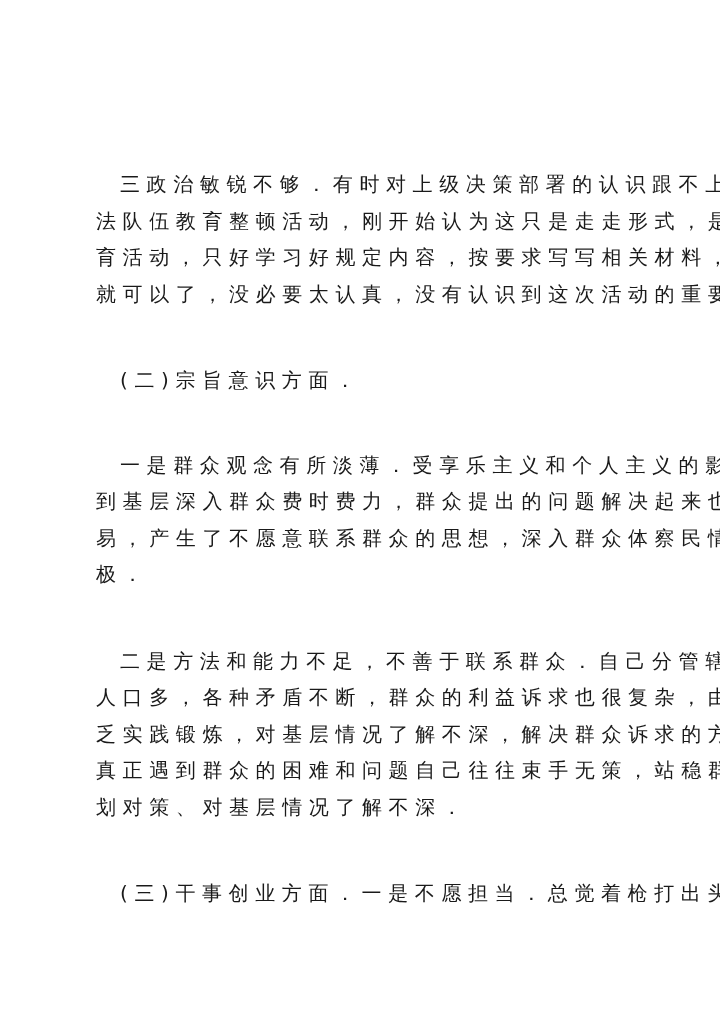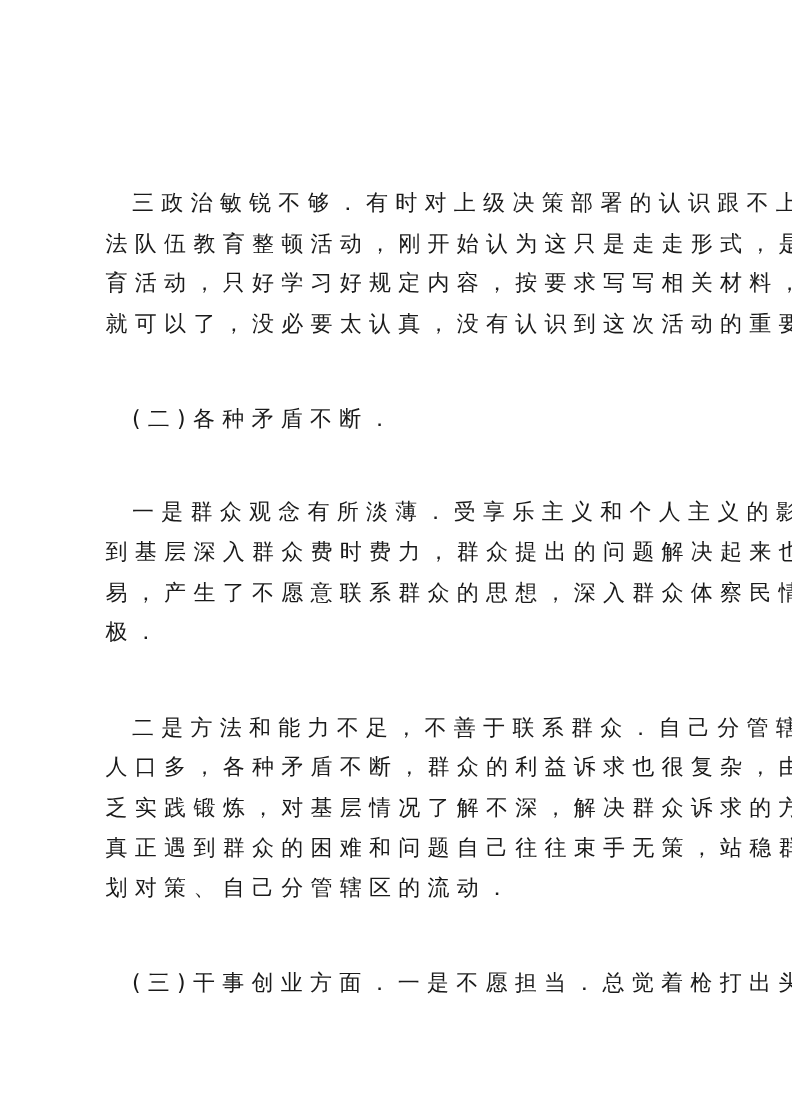--- a/index.html
+++ b/index.html
@@ -46,40 +46,40 @@
   <p class="para" style="text-indent:0">
     <span class="line first">三政治敏锐不够．有时对上级决策部署的认识跟不上．比如政</span>
     <span class="line">法队伍教育整顿活动，刚开始认为这只是走走形式，是常规的教</span>
     <span class="line">育活动，只好学习好规定内容，按要求写写相关材料，应付应付</span>
     <span class="line">就可以了，没必要太认真，没有认识到这次活动的重要意义．</span>
   </p>
 
   <div class="gap"></div>
 
   <p class="para" style="text-indent:0">
-    <span class="line first">(二)各种矛盾不断．</span>
+    <span class="line first">(二)宗旨意识方面．</span>
   </p>
 
   <div class="gap-sm"></div>
 
   <p class="para" style="text-indent:0">
     <span class="line first">一是群众观念有所淡薄．受享乐主义和个人主义的影响，觉得</span>
     <span class="line">到基层深入群众费时费力，群众提出的问题解决起来也不是很容</span>
     <span class="line">易，产生了不愿意联系群众的思想，深入群众体察民情不够积</span>
     <span class="line">极．</span>
   </p>
 
   <div class="gap"></div>
 
   <p class="para" style="text-indent:0">
     <span class="line first">二是方法和能力不足，不善于联系群众．自己分管辖区的流动</span>
     <span class="line">人口多，各种矛盾不断，群众的利益诉求也很复杂，由于自己缺</span>
     <span class="line">乏实践锻炼，对基层情况了解不深，解决群众诉求的方法不多，</span>
     <span class="line">真正遇到群众的困难和问题自己往往束手无策，站稳群众立场谋</span>
-    <span class="line">划对策、自己分管辖区的流动．</span>
+    <span class="line">划对策、对基层情况了解不深．</span>
   </p>
 
   <div class="gap"></div>
 
   <p class="para" style="text-indent:0">
     <span class="line first">(三)干事创业方面．一是不愿担当．总觉着枪打出头鸟，工作</span>
   </p>
 
 </div>
 

